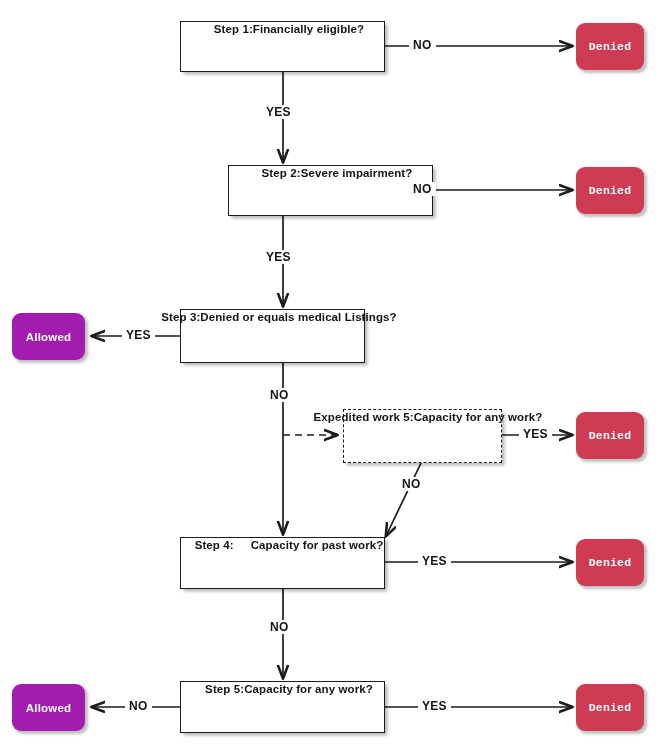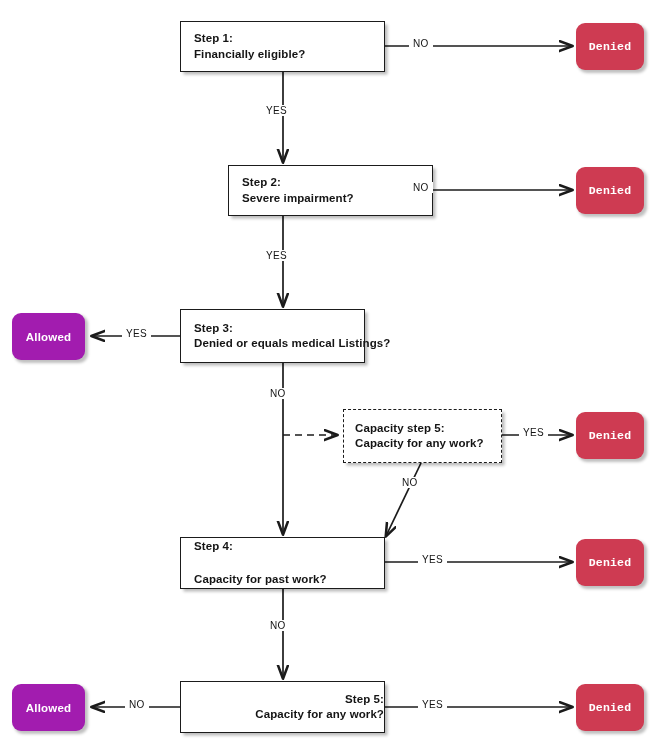--- a/index.html
+++ b/index.html
@@ -27,21 +27,21 @@
   }
   .node {
     position: absolute;
     box-sizing: border-box;
   }
   .step-box {
     background: #ffffff;
     border: 1.6px solid #1b1b1b;
     box-shadow: 2.5px 2.5px 3px rgba(0,0,0,0.28);
     display: flex;
-    flex-direction: column;
+    flex-direction: row;
     justify-content: center;
     padding-left: 13px;
   }
   .step-box.dashed {
     border: 1.6px dashed #1b1b1b;
     padding-left: 11px;
   }
   .step-line {
     font-size: 11.5px;
     font-weight: bold;
@@ -60,22 +60,22 @@
   .terminal-label {
     font-size: 11.5px;
     font-weight: bold;
     color: #ffffff;
     letter-spacing: 0.2px;
   }
   .denied { background: #ce3b52; font-family: Liberation Mono, monospace; }
   .allowed { background: #a21caf; }
   .edge-label {
     position: absolute;
-    font-size: 10px;
-    font-weight: normal;
+    font-size: 12px;
+    font-weight: bold;
     color: #141414;
     letter-spacing: 0.3px;
     background: #ffffff;
     padding: 0 4px;
     white-space: nowrap;
     text-align: center;
   }
 </style>
 </head>
 <body>
@@ -131,21 +131,21 @@
     <div class="step-line">Step 2:</div>
     <div class="step-line">Severe impairment?</div>
   </div>
 
   <div class="node step-box" style="left:180px; top:309px; width:185px; height:54px;">
     <div class="step-line">Step 3:</div>
     <div class="step-line">Denied or equals medical Listings?</div>
   </div>
 
   <div class="node step-box dashed" style="left:343px; top:409px; width:159px; height:54px;">
-    <div class="step-line">Capacity step 5:</div>
+    <div class="step-line">Expedited work 5:</div>
     <div class="step-line">Capacity for any work?</div>
   </div>
 
   <div class="node step-box" style="left:180px; top:537px; width:205px; height:52px;gap:17px;">
     <div class="step-line">Step 4:</div>
     <div class="step-line">Capacity for past work?</div>
   </div>
 
   <div class="node step-box" style="left:180px; top:681px; width:205px; height:52px;text-align:right;">
     <div class="step-line">Step 5:</div>

